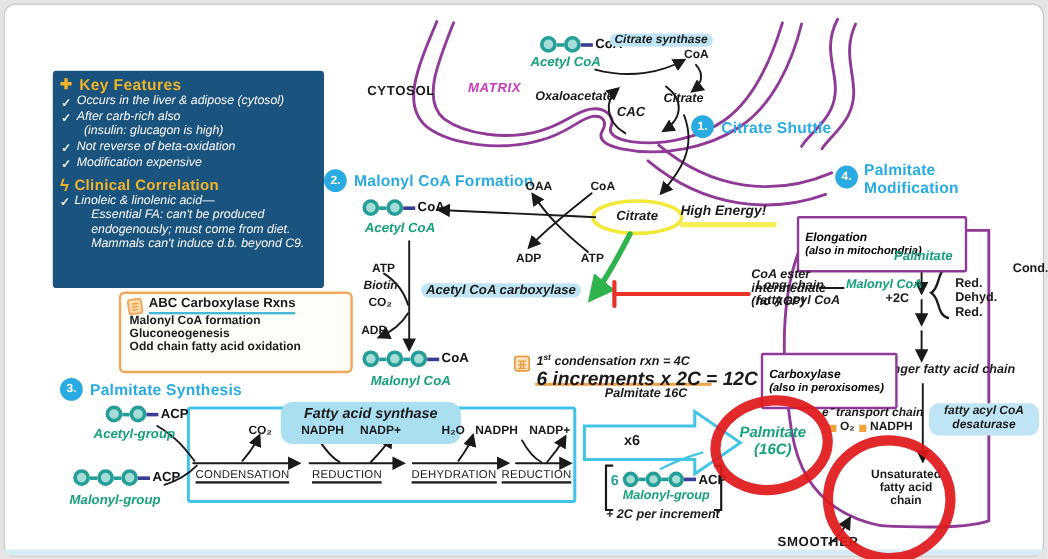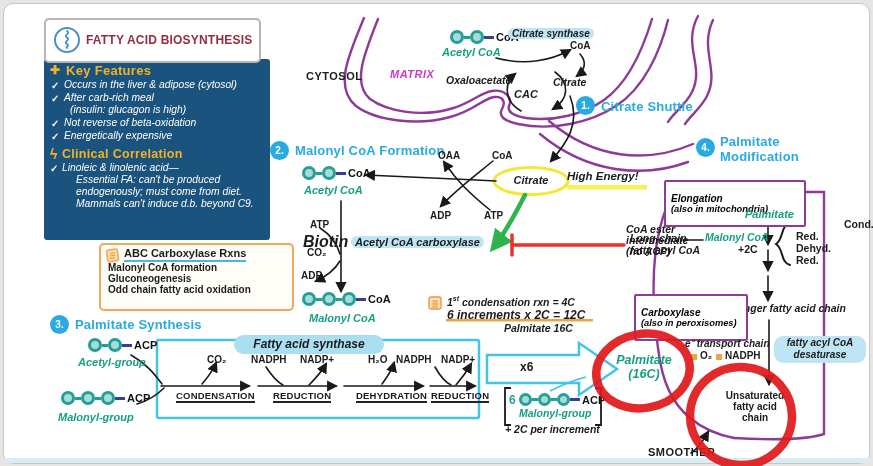--- a/index.html
+++ b/index.html
@@ -10,21 +10,21 @@
   svg.layer.top{z-index:5;}
   .abs{position:absolute;white-space:nowrap;z-index:3;color:#1b1b1b;}
   .hand{font-style:italic;}
   .b{font-weight:bold;}
   .w6{font-weight:600;}
   .c-head{color:#29abe2;font-weight:bold;font-size:13px;letter-spacing:.2px;}
   .badge{position:absolute;z-index:3;width:19px;height:19px;border-radius:50%;background:#29abe2;color:#fff;font-size:10px;font-weight:bold;display:flex;align-items:center;justify-content:center;}
   .green{color:#17a07e;}
   .chem{font-size:10px;font-weight:bold;}
   .hl{background:#bfe4f3;border-radius:7px;padding:0 4px;}
-  .step{font-weight:bold;font-size:9.5px;border-bottom:2px solid #222;letter-spacing:.2px;margin-left:13px;}
+  .step{font-weight:normal;font-size:9.5px;border-bottom:2px solid #222;letter-spacing:.2px;}
   .mol{position:absolute;display:flex;align-items:center;z-index:3;}
   .bead{width:14px;height:14px;border-radius:50%;background:#a5dcd6;border:3px solid #259e97;box-sizing:border-box;flex:none;}
   .blink{width:6px;height:3px;background:#259e97;flex:none;}
   .tether{width:10px;height:3px;background:#3a3e92;flex:none;}
   .mol-tag{font-weight:bold;font-size:11px;margin-left:2px;color:#111;}
   
   #title-box{position:absolute;left:40px;top:14px;width:213px;height:41px;background:#fff;border:2px solid #b9b4b1;border-radius:5px;z-index:3;}
   #logo{position:absolute;left:8px;top:7px;width:26px;height:26px;border-radius:50%;border:2.5px solid #4a90c4;box-sizing:border-box;}
   #kf-box{position:absolute;left:40px;top:55px;width:226px;height:181px;background:#1a537d;border-radius:3px;z-index:2;}
   #abc-box{position:absolute;left:95px;top:239px;width:191px;height:64px;background:#fffdf8;border:2px solid #f2a65a;border-radius:5px;z-index:3;}
@@ -119,41 +119,33 @@
       <path d="M764,220 L764,240" marker-end="url(#mB)"></path>
       <path d="M764,246 L764,266" marker-end="url(#mB)"></path>
       <path d="M764,272 L764,296" marker-end="url(#mB)"></path>
       <path d="M679,236 L699,236"></path>
       <path d="M765,316 L765,380" marker-end="url(#mB)"></path>
       <path d="M786,219 C776,222 780,235 772,240 C780,245 776,258 786,261" stroke-width="2"></path>
       <path d="M687,449 C696,443 700,435 704,428" marker-end="url(#mB)"></path>
     </g>
   </svg>
 
-  <div id="title-box">
-    <span id="logo">
-      <svg width="21" height="21" viewBox="0 0 21 21">
-            <path d="M11,2 c4,2.5 -4,4 0,6.5 c4,2.5 -4,4 0,6.5 c3,2 -2,3 0,4" stroke="#3f86c9" stroke-width="1.7" fill="none" stroke-linecap="round"></path>
-          </svg>
-    </span>
-    <span class="abs b" style="left:40px;top:13px;font-size:12px;color:#942c44;letter-spacing:.2px;">FATTY ACID BIOSYNTHESIS</span>
-  </div>
 
   <div id="kf-box"></div>
   <span class="abs b gold" style="left:46px;top:59px;font-size:12px;">✚</span>
   <span class="abs b gold" style="left:62px;top:59px;font-size:13px;letter-spacing:.3px;">Key Features</span>
   <span class="abs check" style="left:47px;top:76px;">✓</span>
   <span class="abs kf-t" style="left:60px;top:75px;">Occurs in the liver &amp; adipose (cytosol)</span>
   <span class="abs check" style="left:47px;top:89px;">✓</span>
-  <span class="abs kf-t" style="left:60px;top:88px;">After carb-rich meal</span>
+  <span class="abs kf-t" style="left:60px;top:88px;">After carb-rich also</span>
   <span class="abs kf-t" style="left:66px;top:100px;">(insulin: glucagon is high)</span>
   <span class="abs check" style="left:47px;top:114px;">✓</span>
   <span class="abs kf-t" style="left:60px;top:113px;">Not reverse of beta-oxidation</span>
   <span class="abs check" style="left:47px;top:127px;">✓</span>
-  <span class="abs kf-t" style="left:60px;top:126px;">Energetically expensive</span>
+  <span class="abs kf-t" style="left:60px;top:126px;">Modification expensive</span>
   <span class="abs b gold" style="left:46px;top:142px;font-size:14px;">ϟ</span>
   <span class="abs b gold" style="left:58px;top:143px;font-size:12.5px;letter-spacing:.3px;">Clinical Correlation</span>
   <span class="abs check" style="left:46px;top:159px;">✓</span>
   <span class="abs kf-t" style="left:58px;top:158px;">Linoleic &amp; linolenic acid—</span>
   <span class="abs kf-t" style="left:72px;top:170px;">Essential FA: can't be produced</span>
   <span class="abs kf-t" style="left:72px;top:182px;">endogenously; must come from diet.</span>
   <span class="abs kf-t" style="left:72px;top:194px;">Mammals can't induce d.b. beyond C9.</span>
 
   <div id="abc-box"></div>
   <span class="abs" style="left:101px;top:244px;z-index:3;">
@@ -196,21 +188,21 @@
     <span class="mol-tag">CoA</span>
   </div>
   <span class="abs b hand green" style="left:300px;top:180px;font-size:11px;">Acetyl CoA</span>
   <span class="abs chem" style="left:434px;top:146px;">OAA</span>
   <span class="abs chem" style="left:488px;top:146px;">CoA</span>
   <span class="abs chem" style="left:426px;top:206px;">ADP</span>
   <span class="abs chem" style="left:480px;top:206px;">ATP</span>
   <span class="abs b hand" style="left:527px;top:170px;font-size:11px;transform:translateX(-50%);">Citrate</span>
   <span class="abs b hand" style="left:563px;top:166px;font-size:11.5px;">High Energy!</span>
   <span class="abs chem" style="left:306px;top:215px;">ATP</span>
-  <span class="abs b hand" style="left:299px;top:229px;font-size:16px;">Biotin</span>
+  <span class="abs b hand" style="left:299px;top:229px;font-size:10px;">Biotin</span>
   <span class="abs chem" style="left:303px;top:243px;">CO₂</span>
   <span class="abs chem" style="left:297px;top:266px;">ADP</span>
   <span class="abs b hand hl" style="left:347px;top:232px;font-size:11px;">Acetyl CoA carboxylase</span>
   <span class="abs w6 hand" style="left:626px;top:228px;font-size:10.5px;">Long-chain</span>
   <span class="abs w6 hand" style="left:626px;top:240px;font-size:10.5px;">fatty acyl CoA</span>
   <div class="mol" style="left:298px;top:288px;">
     <span class="bead"></span>
         <span class="blink"></span>
         <span class="bead"></span>
         <span class="blink"></span>
@@ -220,21 +212,21 @@
   </div>
   <span class="abs b hand green" style="left:305px;top:308px;font-size:11px;">Malonyl CoA</span>
 
   <span class="abs" style="left:424px;top:292px;">
     <svg width="14" height="14" viewBox="0 0 14 14">
           <rect x="1" y="1" width="12" height="12" rx="2" fill="#fbe3c0" stroke="#e89b3c" stroke-width="1.4"></rect>
           <path d="M3.5,5 h7 M3.5,8 h7 M3.5,11 h7 M5.8,5 v6 M8.2,5 v6" stroke="#e89b3c" stroke-width="1"></path>
         </svg>
   </span>
   <span class="abs b hand" style="left:443px;top:291px;font-size:10.5px;"><span>1</span><sup>st</sup><span> condensation rxn = 4C</span></span>
-  <span class="abs b hand" style="left:443px;top:304px;font-size:12px;">6 increments x 2C = 12C</span>
+  <span class="abs b hand" style="left:443px;top:304px;font-size:16px;">6 increments x 2C = 12C</span>
   <span class="abs b hand" style="left:500px;top:318px;font-size:10.5px;">Palmitate 16C</span>
 
   <div class="badge" style="left:46px;top:311px;">3.</div>
   <span class="abs c-head" style="left:71px;top:313px;">Palmitate Synthesis</span>
   <div class="mol" style="left:84px;top:334px;">
     <span class="bead"></span>
         <span class="blink"></span>
         <span class="bead"></span>
         <span class="tether"></span>
     <span class="mol-tag">ACP</span>
@@ -243,21 +235,21 @@
   <div class="mol" style="left:57px;top:387px;">
     <span class="bead"></span>
         <span class="blink"></span>
         <span class="bead"></span>
         <span class="blink"></span>
         <span class="bead"></span>
         <span class="tether"></span>
     <span class="mol-tag">ACP</span>
   </div>
   <span class="abs b hand green" style="left:54px;top:407px;font-size:11px;">Malonyl-group</span>
-  <span class="abs b hand" style="left:230px;top:331px;width:150px;height:19px;background:#a9dff0;border-radius:10px;font-size:12px;text-align:center;line-height:19px;">Fatty acid synthase</span>
+  <span class="abs b hand" style="left:230px;top:331px;width:150px;height:35px;background:#a9dff0;border-radius:10px;font-size:12px;text-align:center;line-height:19px;">Fatty acid synthase</span>
   <span class="abs chem" style="left:203px;top:350px;">CO₂</span>
   <span class="abs chem" style="left:247px;top:350px;">NADPH</span>
   <span class="abs chem" style="left:296px;top:350px;">NADP+</span>
   <span class="abs chem" style="left:364px;top:350px;">H₂O</span>
   <span class="abs chem" style="left:392px;top:350px;">NADPH</span>
   <span class="abs chem" style="left:437px;top:350px;">NADP+</span>
   <span class="abs step" style="left:159px;top:386px;">CONDENSATION</span>
   <span class="abs step" style="left:256px;top:386px;">REDUCTION</span>
   <span class="abs step" style="left:339px;top:386px;">DEHYDRATION</span>
   <span class="abs step" style="left:414px;top:386px;">REDUCTION</span>

